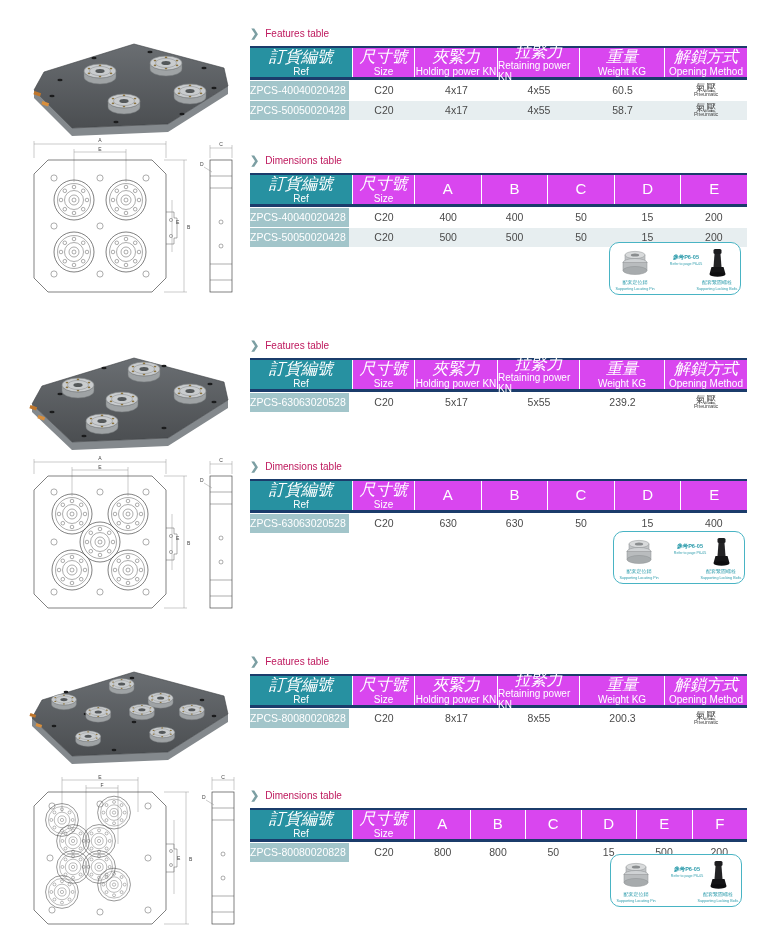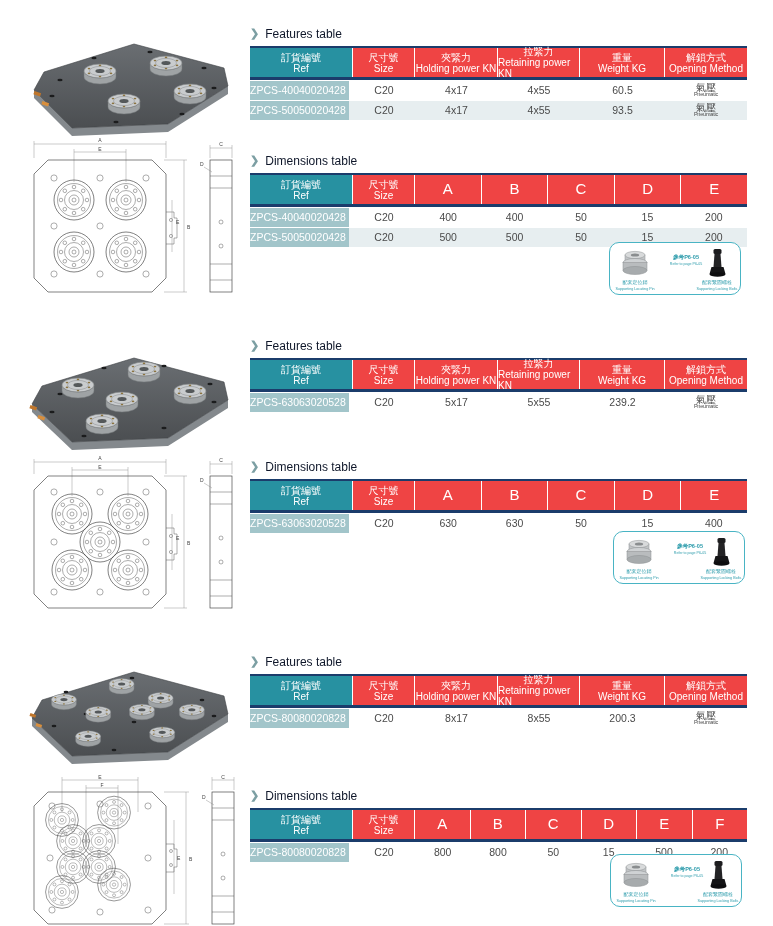--- a/index.html
+++ b/index.html
@@ -3,28 +3,28 @@
 <meta charset="utf-8">
 <style>
   * { margin:0; padding:0; box-sizing:border-box; }
   html,body { background:#ffffff; }
   body { font-family:"Liberation Sans", sans-serif; width:773px; height:926px; position:relative; overflow:hidden; }
 
   
   .rb { position:absolute; left:250px; width:497px; }
   .sec-title { display:flex; align-items:center; height:15px; margin-bottom:5px; }
   .sec-title .chev { color:#7c9fa3; font-weight:bold; font-size:11px; margin-right:6px; line-height:1; }
-  .sec-title .t { color:#0f172a; font-size:12px; }
+  .sec-title .t { color:#be185d; font-size:10px; }
 
   .tbl { width:497px; background:#fff; }
   .thead { display:flex; height:31px; border-top:2px solid #1b3c6b; }
-  .th { background:#ef4444; color:#fff; display:flex; flex-direction:column; align-items:center; justify-content:center; border-right:1px solid #fff; line-height:1.1; }
+  .th { background:#d946ef; color:#fff; display:flex; flex-direction:column; align-items:center; justify-content:center; border-right:1px solid #fff; line-height:1.1; }
   .th:last-child { border-right:none; }
   .th.first { background:#2791a1; }
-  .th .zh { font-size:10px; }
+  .th .zh { font-size:16px;font-style:italic; }
   .th .en { font-size:10px; }
   .th .letter { font-size:15px; }
   .navy { height:3px; background:#1b3c6b; }
   .trow { display:flex; height:19px; margin-top:1px; align-items:stretch; }
   .trow:first-of-type { margin-top:2px; }
   .trow.odd  { background:#ffffff; }
   .trow.even { background:#e7eef0; }
   .td { display:flex; flex-direction:column; align-items:center; justify-content:center; color:#4a4a4a; font-size:10.5px; line-height:1; }
   .td.ref { width:99px; margin-right:4px; background:#a2c5ca; color:#ffffff; font-size:10.5px; align-items:flex-start; }
   .td .ozh { font-size:10px; }
@@ -370,21 +370,21 @@
       <div class="td c-open">
           <span class="ozh">氣壓</span>
           <span class="oen">Pneumatic</span>
         </div>
     </div>
     <div class="trow even">
       <div class="td ref">ZPCS-50050020428</div>
       <div class="td c-size">C20</div>
       <div class="td c-hold">4x17</div>
       <div class="td c-ret">4x55</div>
-      <div class="td c-wt">93.5</div>
+      <div class="td c-wt">58.7</div>
       <div class="td c-open">
           <span class="ozh">氣壓</span>
           <span class="oen">Pneumatic</span>
         </div>
     </div>
   </div>
 </div>
 
 <div class="rb" style="top:153px;">
   <div class="sec-title">

